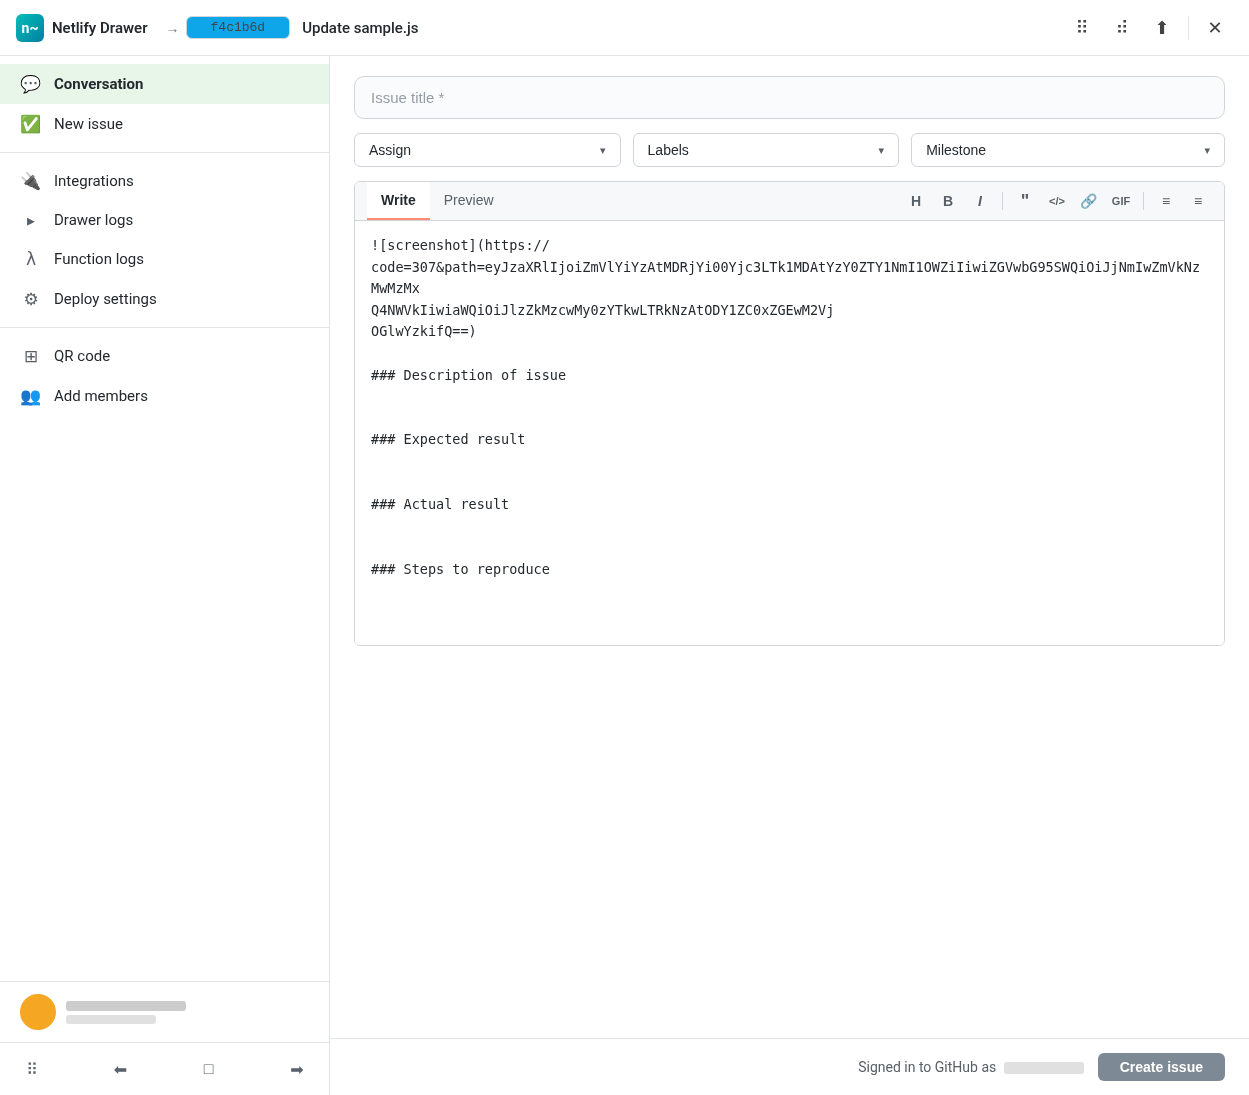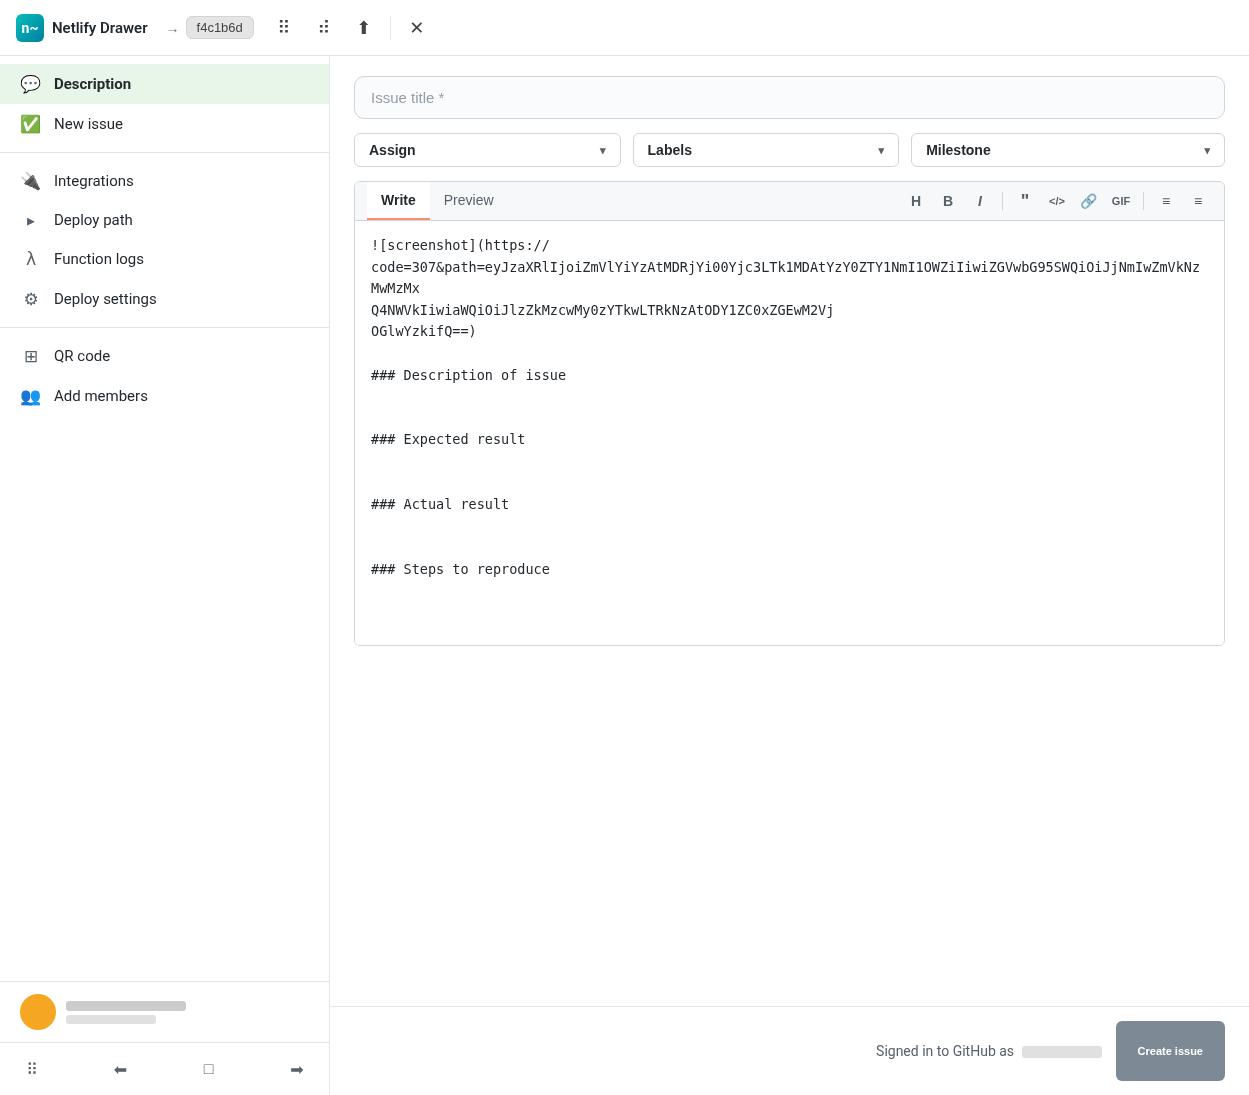--- a/index.html
+++ b/index.html
@@ -45,26 +45,26 @@
       font-size: 15px;
       font-weight: 600;
       color: #24292e;
     }
     .header-arrow {
       color: #6a737d;
       margin: 0 6px;
       font-size: 14px;
     }
     .header-commit {
-      background: #e5e5e5;
+      background: #0ea5e9;
       border: 1px solid #d1d5da;
       border-radius: 6px;
-      padding: 3px 10px;
+      padding: 3px 24px;
       font-size: 13px;
-      font-family: Liberation Sans, sans-serif;
+      font-family: Liberation Mono, monospace;
       color: #444;
       margin-right: 12px;
     }
     .header-title {
       font-size: 15px;
       font-weight: 500;
       color: #24292e;
       flex: 1;
     }
     .header-actions {
@@ -227,21 +227,20 @@
       align-items: center;
       justify-content: space-between;
       padding: 8px 14px;
       border: 1px solid #d1d5da;
       border-radius: 6px;
       background: #fff;
       cursor: pointer;
       font-size: 14px;
       color: #24292e;
       gap: 15px;
-      font-weight: bold;
     }
     .dropdown-assign { flex: 1; }
     .dropdown-labels { flex: 1; align-items: center; }
     .dropdown-milestone { flex: 1.2; }
     .chevron { color: #586069; font-size: 11px; }
 
     
     .editor-container {
       border: 1px solid #d1d5da;
       border-radius: 6px;
@@ -353,74 +352,75 @@
     .signed-in-user {
       display: inline-block;
       background: #e0e0e0;
       border-radius: 3px;
       width: 80px;
       height: 12px;
       vertical-align: middle;
       margin-left: 4px;
     }
     .create-issue-btn {
-      padding: 24px 22px;
+      padding: 6px 22px;
       background: #7d8a96;
       color: #fff;
       border: none;
       border-radius: 6px;
-      font-size: 11px;
+      font-size: 14px;
       font-weight: 600;
       cursor: pointer;
     }
   </style>
 </head>
 <body>
 
 <div class="header">
   <div class="header-logo">
     <div class="netlify-logo">n~</div>
     <span class="header-brand">Netlify Drawer</span>
   </div>
   <span class="header-arrow">→</span>
   <span class="header-commit">f4c1b6d</span>
+  <span class="header-title">Update sample.js</span>
   <div class="header-actions">
     <button class="header-icon-btn" title="Screenshot">⠿</button>
     <button class="header-icon-btn" title="Video">⠾</button>
     <button class="header-icon-btn" title="Share">⬆</button>
     <div class="header-divider"></div>
     <button class="header-icon-btn" title="Close">✕</button>
   </div>
 </div>
 
 <div class="main-layout">
 
   <div class="sidebar">
     <div class="sidebar-nav">
 
       <div class="nav-item active">
         <span class="nav-icon">💬</span>
-        <span>Description</span>
+        <span>Conversation</span>
       </div>
 
       <div class="nav-item">
         <span class="nav-icon">✅</span>
         <span>New issue</span>
       </div>
 
       <div class="nav-divider"></div>
 
       <div class="nav-item">
         <span class="nav-icon">🔌</span>
         <span>Integrations</span>
       </div>
 
       <div class="nav-item">
         <span class="nav-icon" style="font-family:monospace;font-size:13px;">▶</span>
-        <span>Deploy path</span>
+        <span>Drawer logs</span>
       </div>
 
       <div class="nav-item">
         <span class="nav-icon" style="font-family:monospace;">λ</span>
         <span>Function logs</span>
       </div>
 
       <div class="nav-item">
         <span class="nav-icon">⚙</span>
         <span>Deploy settings</span>

